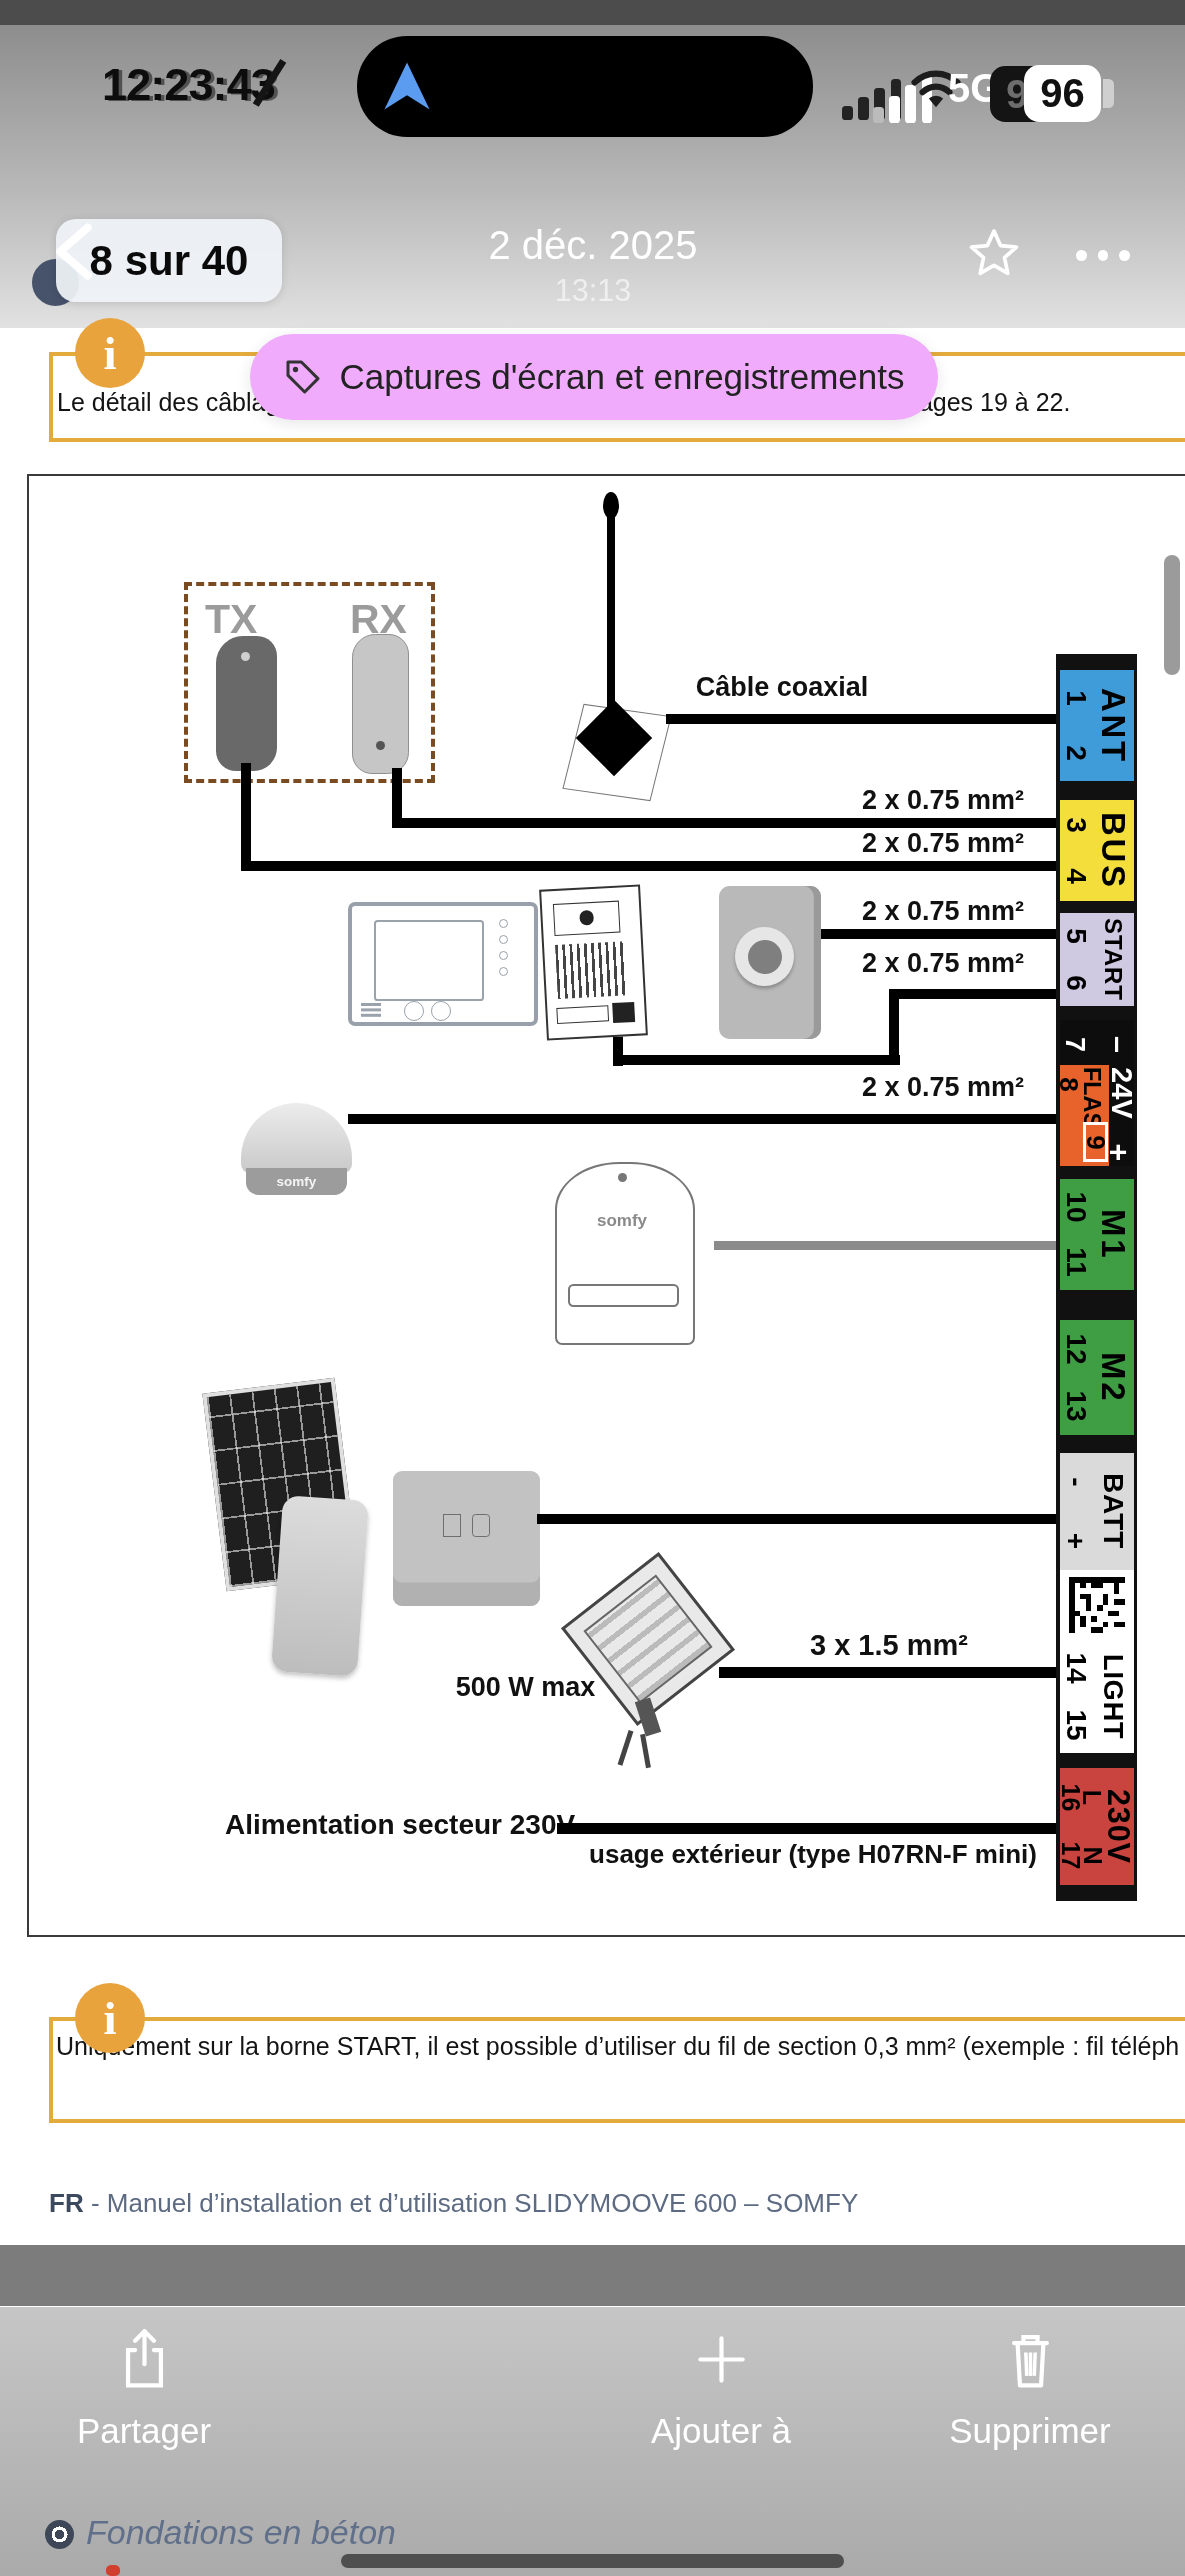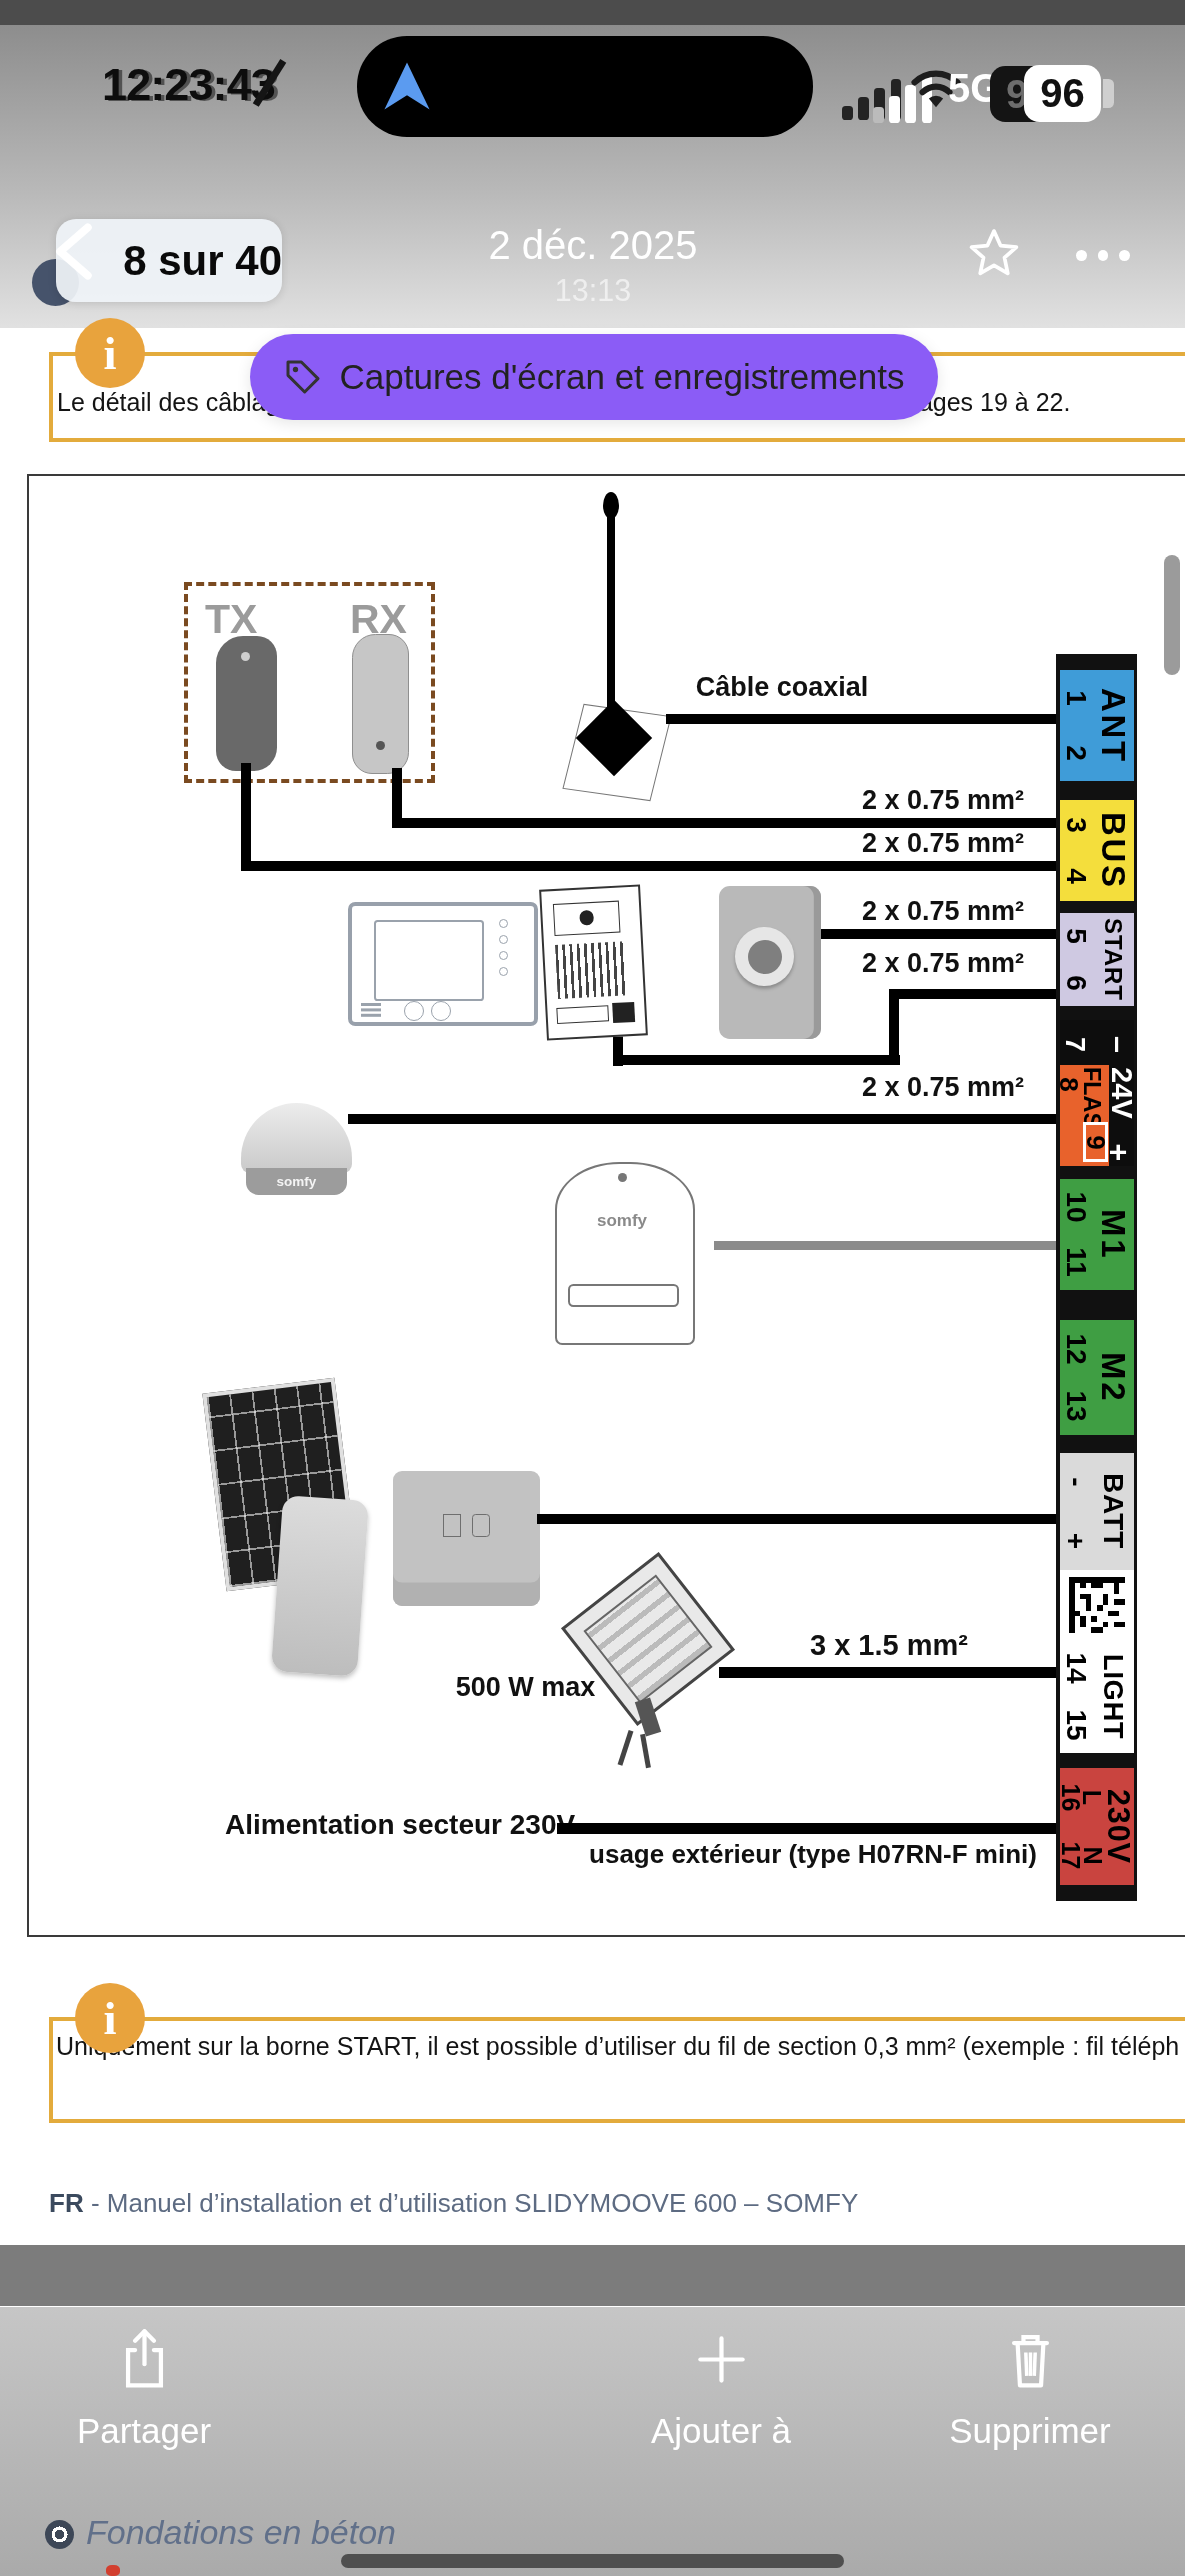--- a/index.html
+++ b/index.html
@@ -20,32 +20,32 @@
   .sb-5g{left:948px;top:66px;color:#fff;font-size:40px;font-weight:bold;}
   .batt-dark{left:990px;top:66px;width:83px;height:56px;background:#141414;border-radius:15.3px;
     color:#6d6d6d;font-size:40px;font-weight:bold;text-align:left;padding-left:16px;line-height:56px;box-sizing:border-box;}
   .batt-white{left:1024px;top:65px;width:77px;height:57px;background:#fff;border-radius:15.3px;
     color:#111;font-size:40px;font-weight:bold;text-align:center;line-height:57px;}
   .batt-nub{left:1103px;top:79px;width:10.8px;height:29px;background:#cfcfcf;border-radius:0 5.4px 5.4px 0;}
   
   .ghost-circle{left:32px;top:259px;width:47px;height:47px;border-radius:50%;background:#46536b;}
   .counter-pill{left:56px;top:219px;width:226px;height:83px;background:rgba(239,243,248,.93);
     border-radius:20px;box-shadow:0 1.8px 9px rgba(0,0,0,.12);
-    color:#0a0a0a;font-size:42px;font-weight:bold;text-align:right;line-height:83px;}
+    color:#0a0a0a;font-size:42px;font-weight:bold;text-align:center;line-height:83px;}
   .hdr-date{left:0;top:223px;width:1186px;text-align:center;color:#fff;font-size:40px;font-weight:400;}
   .hdr-time{left:0;top:273px;width:1186px;text-align:center;color:rgba(255,255,255,.6);font-size:30.5px;}
   .dots{left:1076px;top:250px;display:flex;gap:10.8px;}
   .dots i{width:10.8px;height:10.8px;border-radius:50%;background:#fff;}
   
   .page{left:0;top:328px;width:1186px;height:1918px;background:#fff;}
   .infobox{border:4.5px solid #e3ab3c;background:#fff;box-sizing:border-box;}
   .info-circle{width:70px;height:70px;border-radius:50%;background:#e8a33d;color:#fff;
     font-family:"Liberation Serif",serif;font-weight:bold;font-size:47px;text-align:center;line-height:70px;}
   .boxtext{color:#141414;font-size:25px;font-weight:500;white-space:nowrap;}
-  .tag-pill{left:250px;top:334px;width:688px;height:86px;background:#8b5cf6;border-radius:43px;
+  .tag-pill{left:250px;top:334px;width:688px;height:86px;background:#f0abfc;border-radius:43px;
     box-shadow:0 3.6px 14.4px rgba(0,0,0,.10);display:flex;align-items:center;justify-content:center;gap:16px;}
   .tag-pill span{color:#222;font-size:35px;}
   
   .diagram{left:27px;top:474px;width:1160px;height:1463px;border:2.7px solid #3a3a3a;box-sizing:border-box;background:#fff;}
   .scrollbar{left:1164px;top:555px;width:16px;height:120px;border-radius:8px;background:#9b9b9b;}
   .dashed-box{left:184px;top:582px;width:251px;height:201px;border:4.5px dashed #7a4a20;box-sizing:border-box;}
   .cell-lbl{font-size:41px;font-weight:bold;color:#9b9b9b;}
   .wire{background:#000;}
   .wlabel{font-size:27px;font-weight:bold;color:#111;white-space:nowrap;}
   .photocell-tx{left:216px;top:636px;width:61px;height:135px;background:#696969;border-radius:27px 20px 23.4px 20px;}

